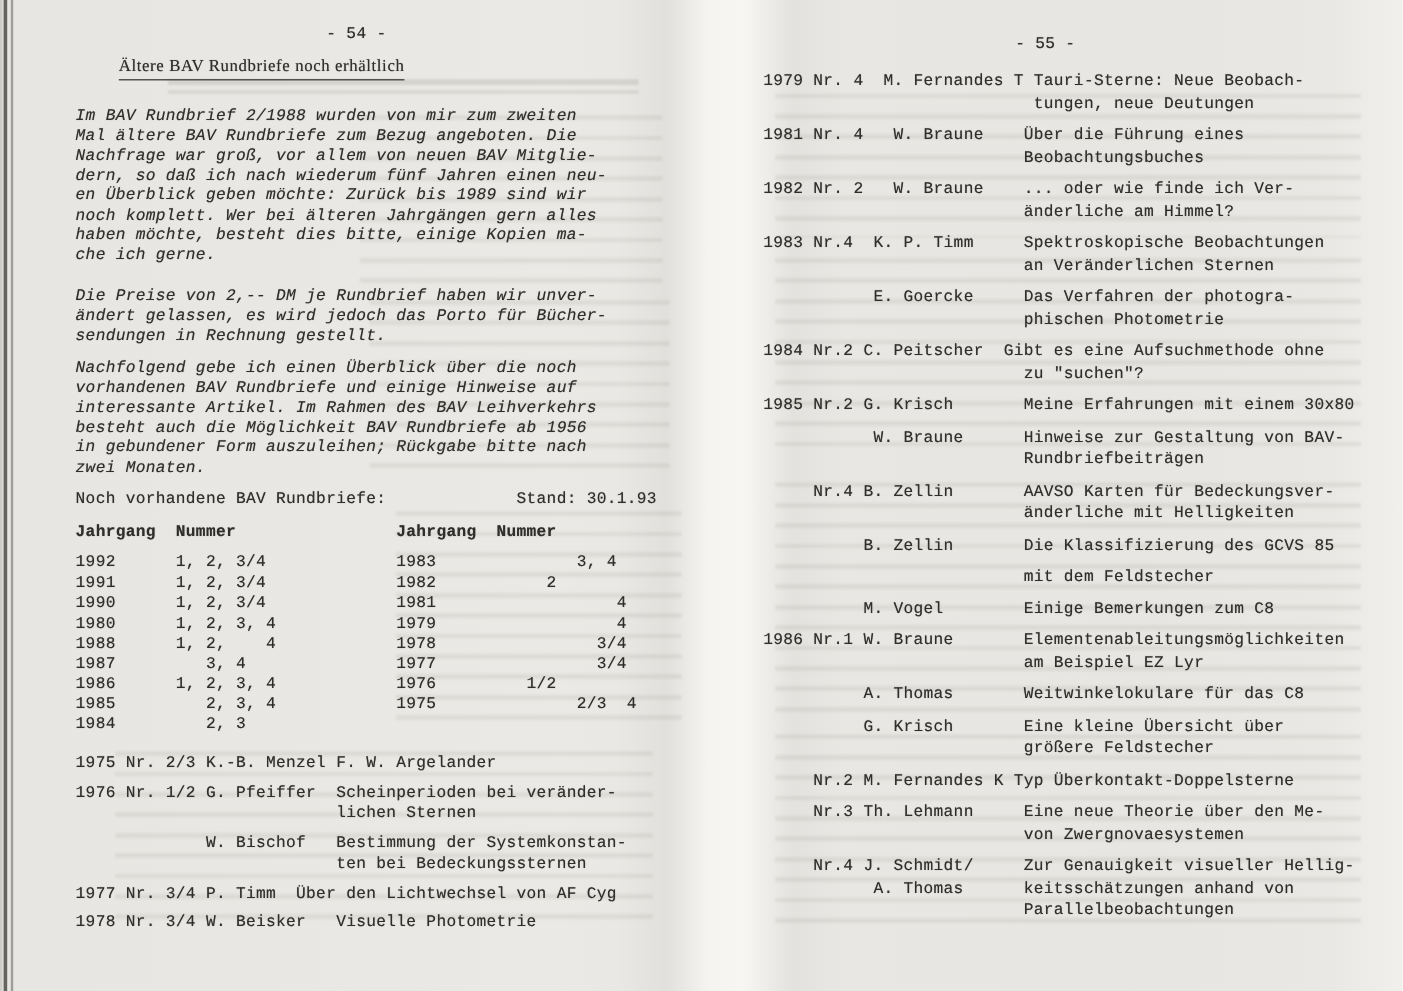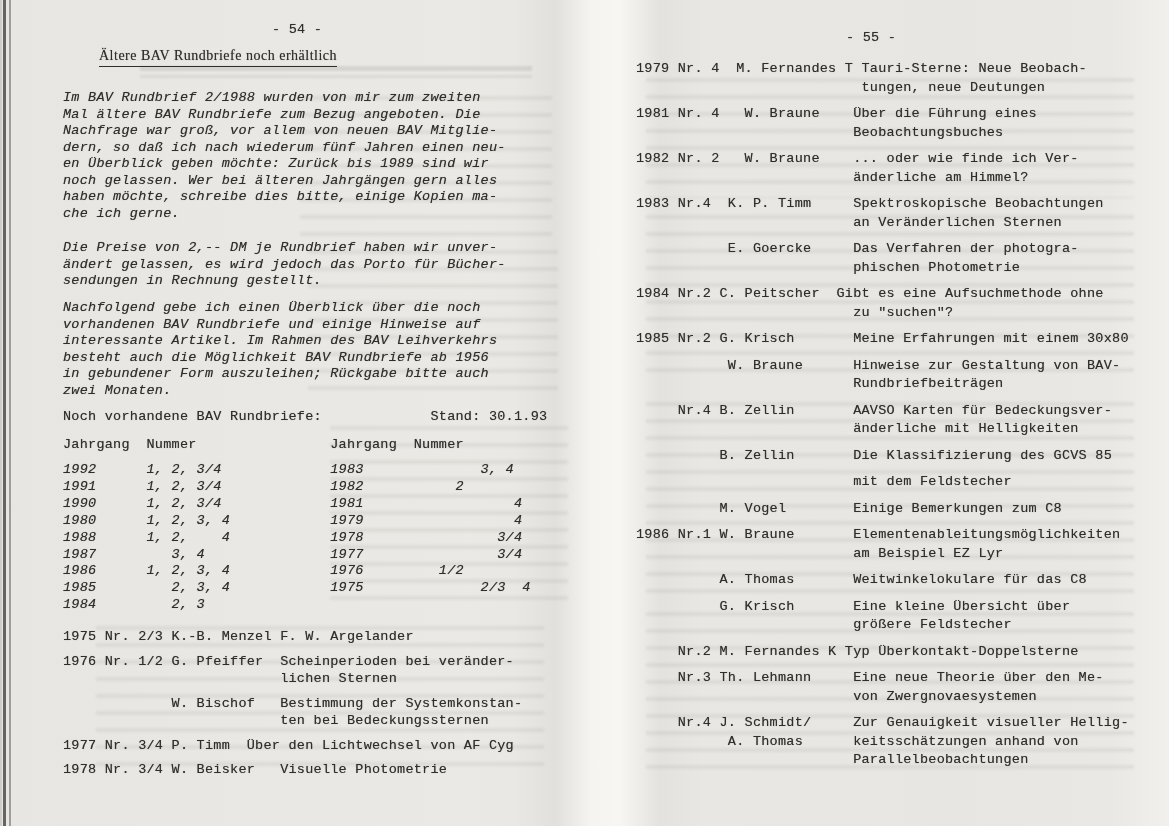--- a/index.html
+++ b/index.html
@@ -14,21 +14,21 @@
   }
   .edge { position:absolute; top:0; height:100%; }
   .block { position:absolute; z-index:2; }
   .ln { white-space:pre; }
   .mono { white-space:pre; }
   .txt {
     font-size:13.5px; letter-spacing:0.25px;
     text-shadow:0 0 0.7px rgba(47,46,43,0.55);
   }
   .para .ln { line-height:16.5px;font-style:italic; }
-  .tablerows .ln { line-height:16.9px;font-style:italic; }
+  .tablerows .ln { line-height:16.9px; }
   .pagenum { text-align:center; }
   .doc-title {
     display:inline-block; font-size:14px; letter-spacing:0.5px;
     border-bottom:1.6px solid #2f2e2b; padding-bottom:2px;
     text-shadow:0 0 0.7px rgba(47,46,43,0.55); white-space:pre;
   }
   .entries54 .entry { margin-bottom:7px; }
   .entries54 .ln { line-height:17.5px; }
   .entries55 .entry { margin-bottom:8px; }
   .entries55 .ln { line-height:18.5px; }
@@ -71,45 +71,45 @@
   <div class="block" style="left:99px;top:46px;font-family:Liberation Serif, serif;">
     <span class="doc-title">Ältere BAV Rundbriefe noch erhältlich</span>
   </div>
 
   <div class="block txt para" style="left:63px;top:90px;">
       <div class="ln">Im BAV Rundbrief 2/1988 wurden von mir zum zweiten</div>
       <div class="ln">Mal ältere BAV Rundbriefe zum Bezug angeboten. Die</div>
       <div class="ln">Nachfrage war groß, vor allem von neuen BAV Mitglie-</div>
       <div class="ln">dern, so daß ich nach wiederum fünf Jahren einen neu-</div>
       <div class="ln">en Überblick geben möchte: Zurück bis 1989 sind wir</div>
-      <div class="ln">noch gelassen. Wer bei älteren Jahrgängen gern alles</div>
-      <div class="ln">haben möchte, schreibe dies bitte, einige Kopien ma-</div>
+      <div class="ln">noch komplett. Wer bei älteren Jahrgängen gern alles</div>
+      <div class="ln">haben möchte, besteht dies bitte, einige Kopien ma-</div>
       <div class="ln">che ich gerne.</div>
     </div>
 
   <div class="block txt para" style="left:63px;top:240px;">
       <div class="ln">Die Preise von 2,-- DM je Rundbrief haben wir unver-</div>
       <div class="ln">ändert gelassen, es wird jedoch das Porto für Bücher-</div>
       <div class="ln">sendungen in Rechnung gestellt.</div>
     </div>
 
   <div class="block txt para" style="left:63px;top:300px;">
       <div class="ln">Nachfolgend gebe ich einen Überblick über die noch</div>
       <div class="ln">vorhandenen BAV Rundbriefe und einige Hinweise auf</div>
       <div class="ln">interessante Artikel. Im Rahmen des BAV Leihverkehrs</div>
       <div class="ln">besteht auch die Möglichkeit BAV Rundbriefe ab 1956</div>
-      <div class="ln">in gebundener Form auszuleihen; Rückgabe bitte auch</div>
+      <div class="ln">in gebundener Form auszuleihen; Rückgabe bitte nach</div>
       <div class="ln">zwei Monaten.</div>
     </div>
 
   <div class="block txt" style="left:63px;top:409px;">
     <span class="mono">Noch vorhandene BAV Rundbriefe:             Stand: 30.1.93</span>
   </div>
 
-  <div class="block txt" style="left:63px;top:437px;">
+  <div class="block txt" style="left:63px;top:437px;font-weight:bold;">
     <span class="mono">Jahrgang  Nummer                Jahrgang  Nummer</span>
   </div>
 
   <div class="block txt tablerows" style="left:63px;top:462px;">
       <div class="ln">1992      1, 2, 3/4             1983              3, 4</div>
       <div class="ln">1991      1, 2, 3/4             1982           2</div>
       <div class="ln">1990      1, 2, 3/4             1981                  4</div>
       <div class="ln">1980      1, 2, 3, 4            1979                  4</div>
       <div class="ln">1988      1, 2,    4            1978                3/4</div>
       <div class="ln">1987         3, 4               1977                3/4</div>

